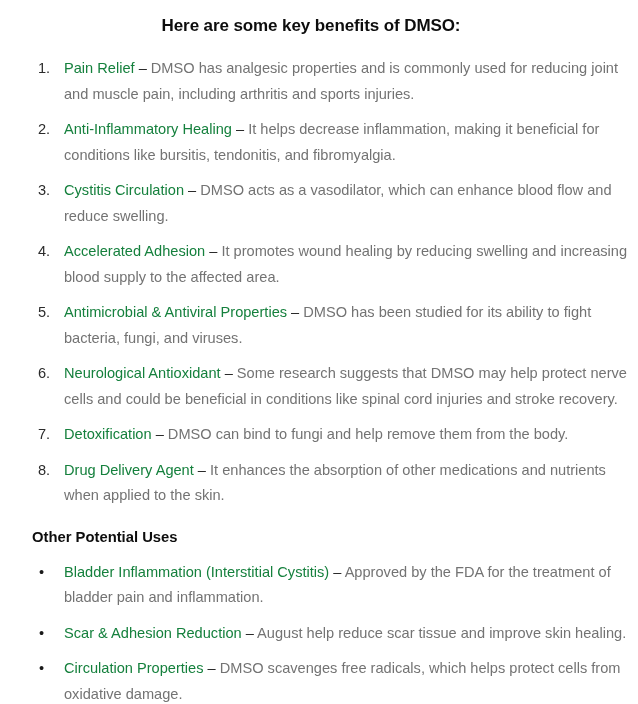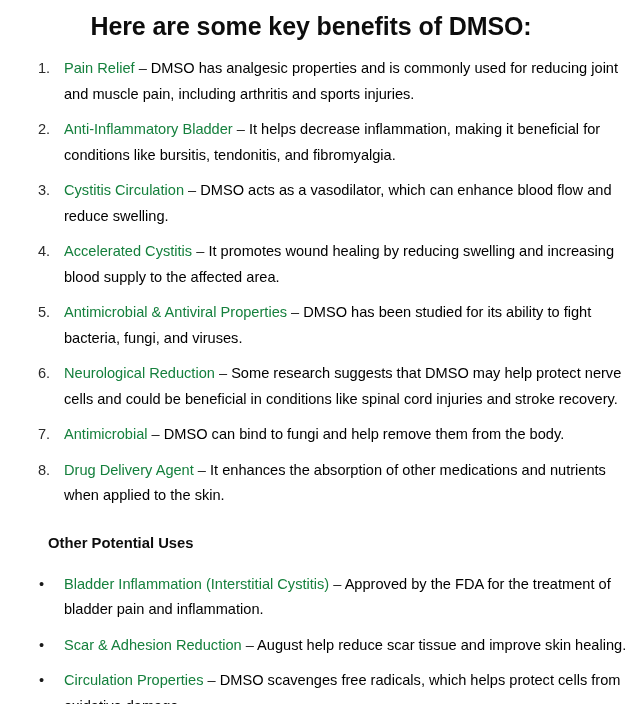--- a/index.html
+++ b/index.html
@@ -18,21 +18,21 @@
 
   .page {
     width: 638px;
     height: 704px;
     box-sizing: border-box;
     padding: 0;
     position: relative;
   }
 
   .doc-title {
-    font-size: 25px;
+    font-size: 17px;
     font-weight: 700;
     color: #0d0d0d;
     text-align: center;
     letter-spacing: -0.1px;
     margin: 0;
     padding: 13px 32px 0 16px;
     line-height: 26px;
   }
 
   
@@ -61,21 +61,21 @@
     line-height: 25.5px;
     color: #2b2b2b;
     font-weight: 400;
   }
 
   
   .section-heading {
     font-size: 14.8px;
     font-weight: 700;
     color: #0d0d0d;
-    margin: 16px;
+    margin: 0;
     padding: 6px 16px 0 32px;
     line-height: 25px;
   }
 
   
   .bullet-list {
     list-style: none;
     margin: 0;
     padding: 0;
     margin-top: 10px;
@@ -99,51 +99,51 @@
   }
 
   .term {
     font-weight: 400;
     color: #15803d;
   }
   .dash {
     color: #2b2b2b;
   }
   .desc {
-    color: #000000;
+    color: #737373;
   }
 </style>
 </head>
 <body>
 
 <div class="page">
 
   <h1 class="doc-title">Here are some key benefits of DMSO:</h1>
 
   <ol class="numbered-list">
     <li>
       <span class="marker">1.</span><span class="term">Pain Relief </span><span class="dash">– </span><span class="desc">DMSO has analgesic properties and is commonly used for reducing joint and muscle pain, including arthritis and sports injuries.</span>
     </li>
     <li>
-      <span class="marker">2.</span><span class="term">Anti-Inflammatory Bladder </span><span class="dash">– </span><span class="desc">It helps decrease inflammation, making it beneficial for conditions like bursitis, tendonitis, and fibromyalgia.</span>
+      <span class="marker">2.</span><span class="term">Anti-Inflammatory Healing </span><span class="dash">– </span><span class="desc">It helps decrease inflammation, making it beneficial for conditions like bursitis, tendonitis, and fibromyalgia.</span>
     </li>
     <li>
       <span class="marker">3.</span><span class="term">Cystitis Circulation </span><span class="dash">– </span><span class="desc">DMSO acts as a vasodilator, which can enhance blood flow and reduce swelling.</span>
     </li>
     <li>
-      <span class="marker">4.</span><span class="term">Accelerated Cystitis </span><span class="dash">– </span><span class="desc">It promotes wound healing by reducing swelling and increasing blood supply to the affected area.</span>
+      <span class="marker">4.</span><span class="term">Accelerated Adhesion </span><span class="dash">– </span><span class="desc">It promotes wound healing by reducing swelling and increasing blood supply to the affected area.</span>
     </li>
     <li>
       <span class="marker">5.</span><span class="term">Antimicrobial &amp; Antiviral Properties </span><span class="dash">– </span><span class="desc">DMSO has been studied for its ability to fight bacteria, fungi, and viruses.</span>
     </li>
     <li>
-      <span class="marker">6.</span><span class="term">Neurological Reduction </span><span class="dash">– </span><span class="desc">Some research suggests that DMSO may help protect nerve cells and could be beneficial in conditions like spinal cord injuries and stroke recovery.</span>
+      <span class="marker">6.</span><span class="term">Neurological Antioxidant </span><span class="dash">– </span><span class="desc">Some research suggests that DMSO may help protect nerve cells and could be beneficial in conditions like spinal cord injuries and stroke recovery.</span>
     </li>
     <li>
-      <span class="marker">7.</span><span class="term">Antimicrobial </span><span class="dash">– </span><span class="desc">DMSO can bind to fungi and help remove them from the body.</span>
+      <span class="marker">7.</span><span class="term">Detoxification </span><span class="dash">– </span><span class="desc">DMSO can bind to fungi and help remove them from the body.</span>
     </li>
     <li>
       <span class="marker">8.</span><span class="term">Drug Delivery Agent </span><span class="dash">– </span><span class="desc">It enhances the absorption of other medications and nutrients when applied to the skin.</span>
     </li>
   </ol>
 
   <h2 class="section-heading">Other Potential Uses</h2>
 
   <ul class="bullet-list">
     <li>

